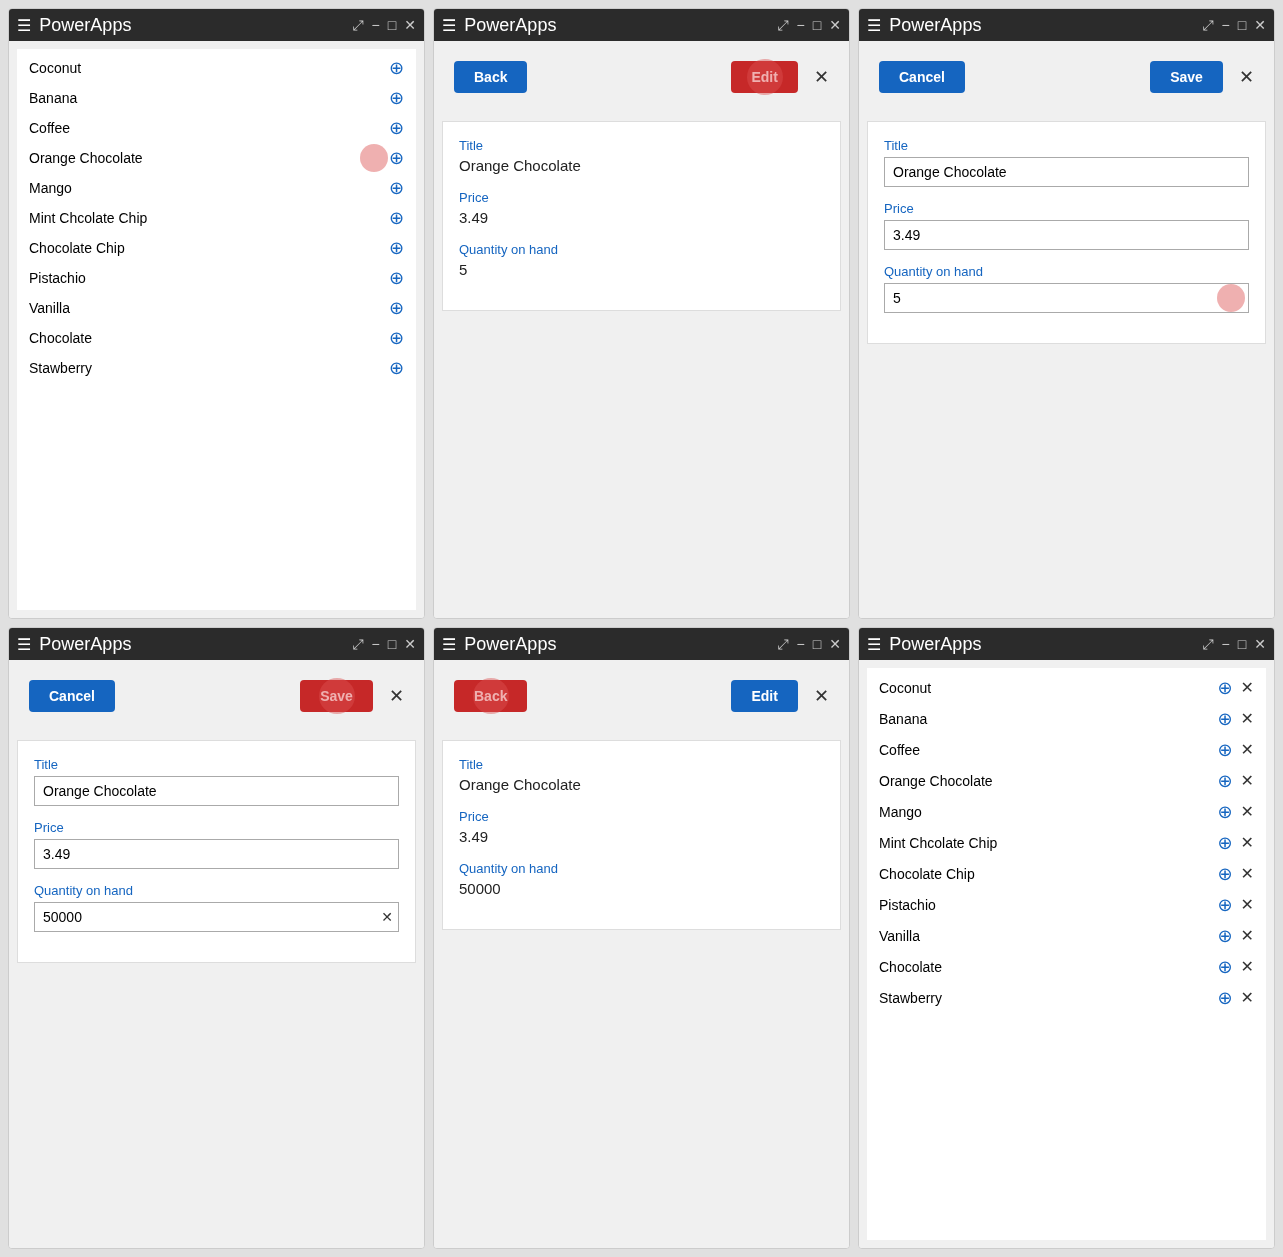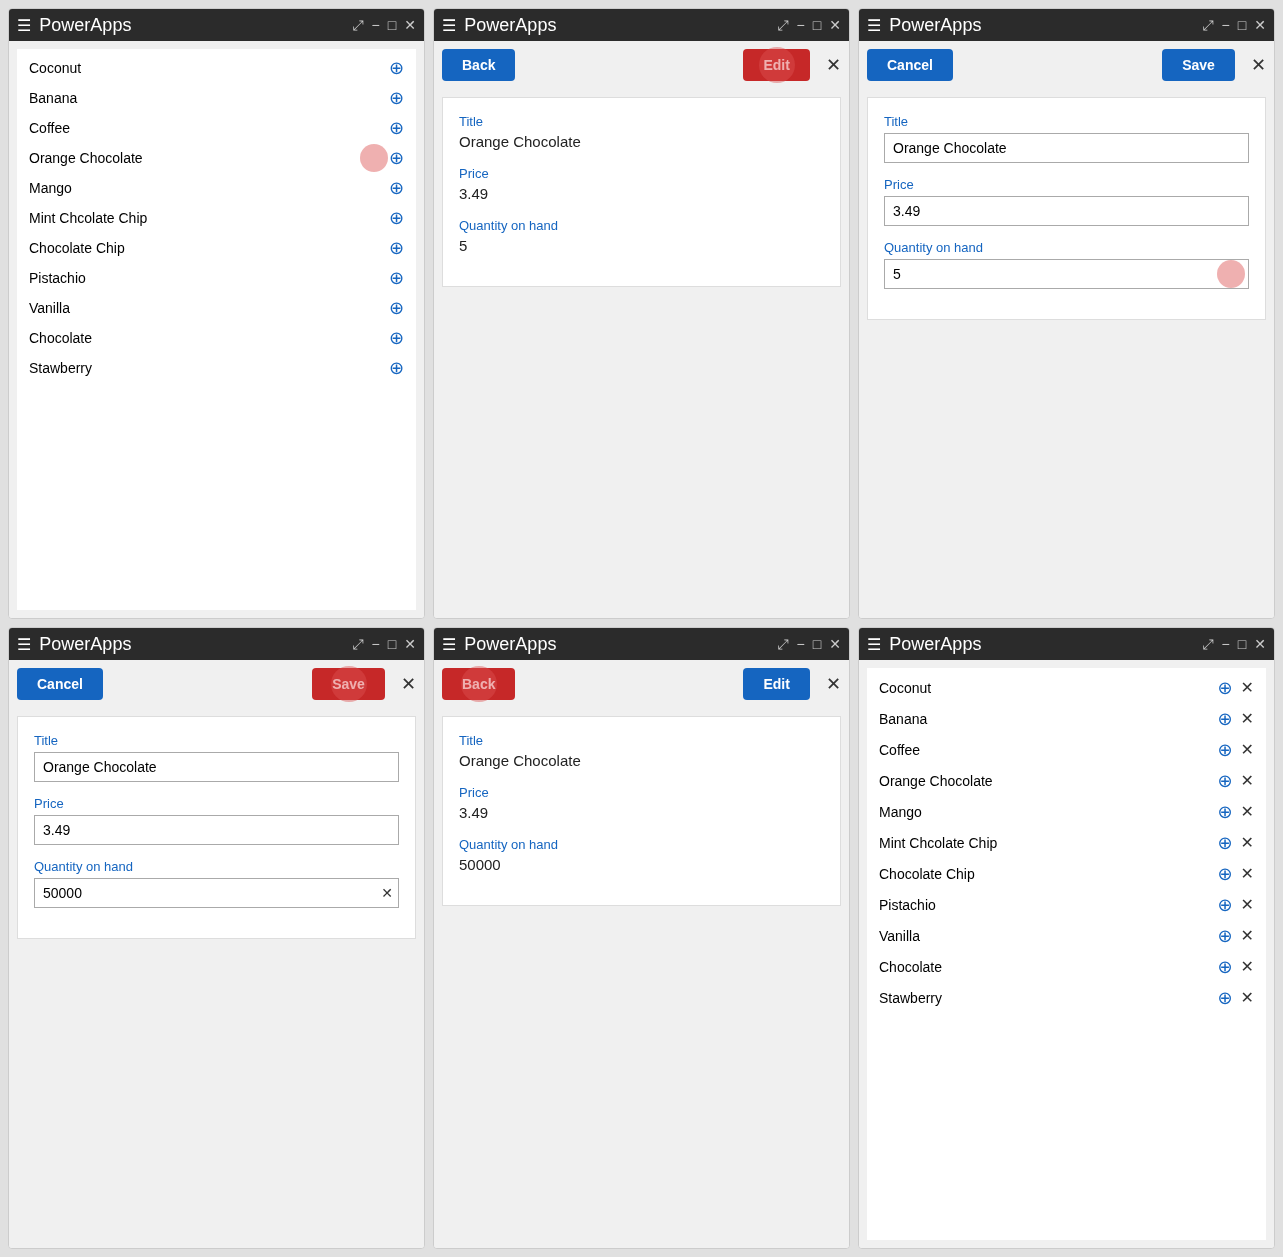--- a/index.html
+++ b/index.html
@@ -105,21 +105,21 @@
       background: rgba(220, 80, 80, 0.45);
       border-radius: 50%;
       right: 28px;
       pointer-events: none;
     }
 
     
     .window-header {
       display: flex;
       align-items: center;
-      padding: 8px;
+      padding: 20px;
       gap: 8px;
       background: #f0f0f0;
     }
 
     .btn {
       padding: 8px 20px;
       border: none;
       border-radius: 4px;
       font-size: 14px;
       font-weight: 600;

